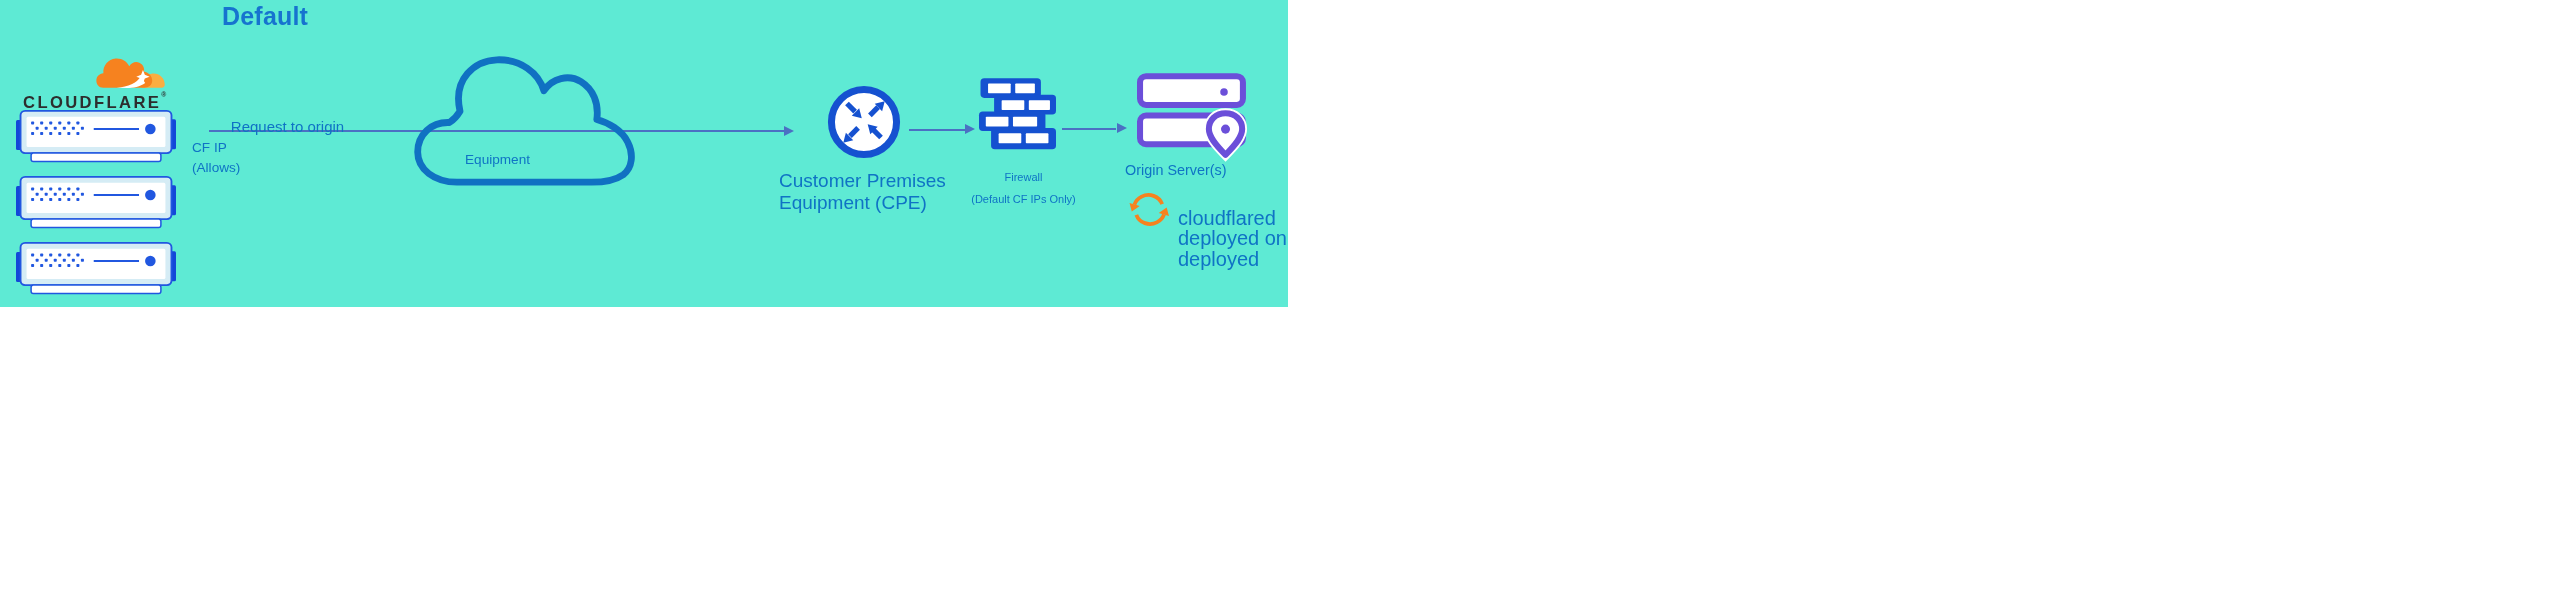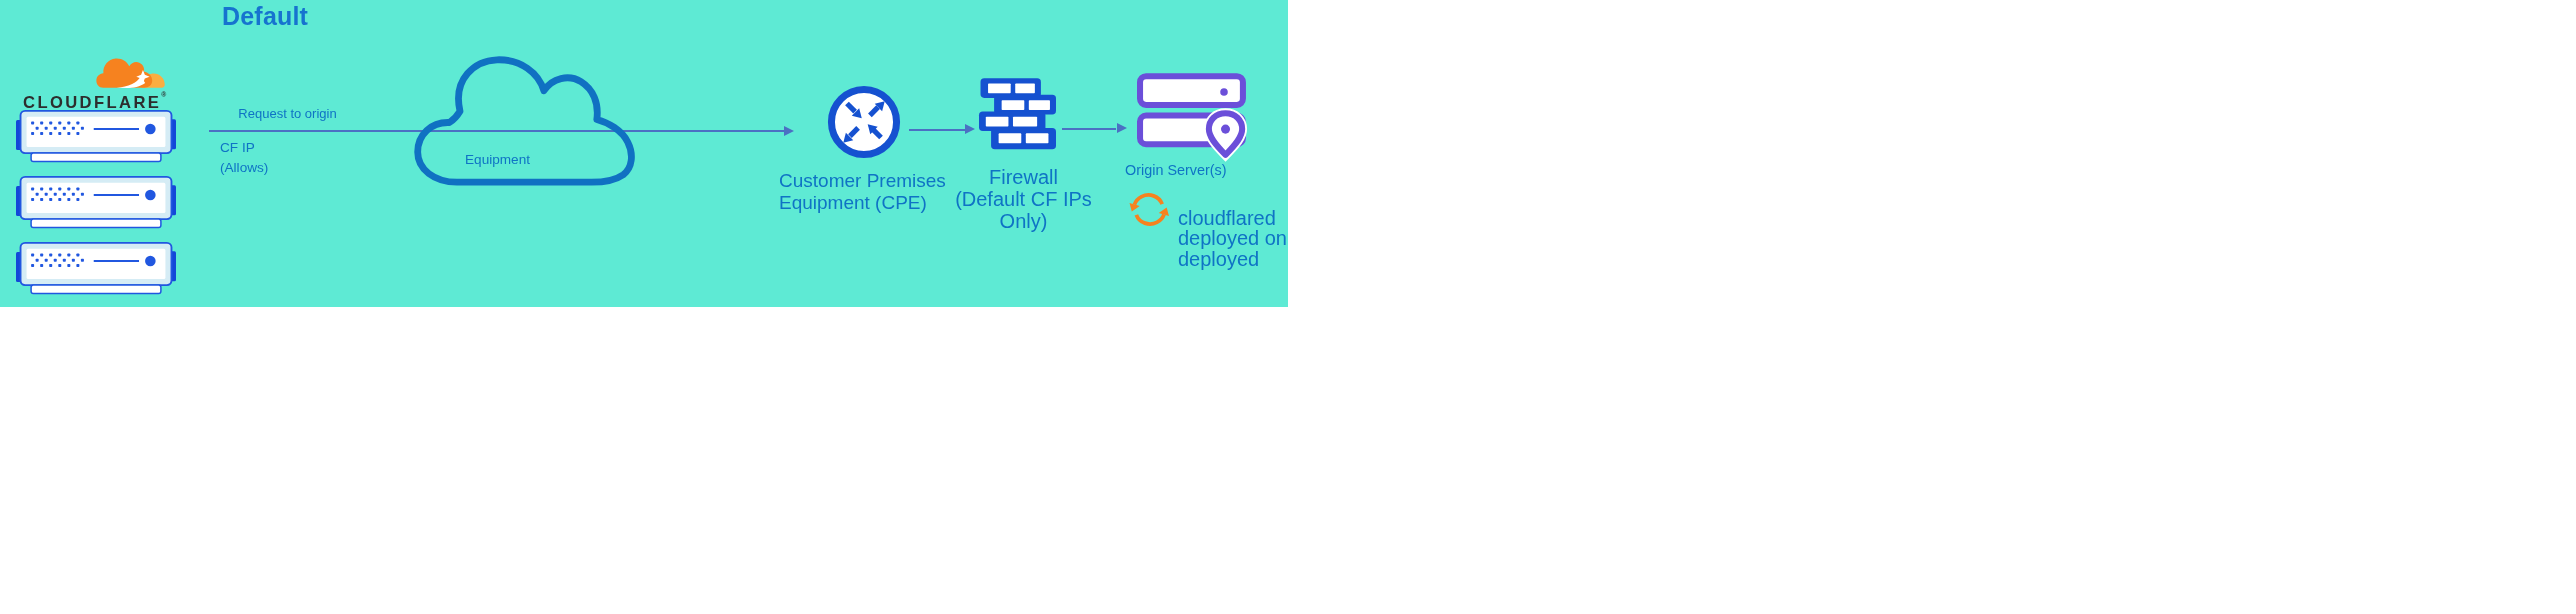--- a/index.html
+++ b/index.html
@@ -8,25 +8,25 @@
     font-family:Liberation Sans, sans-serif;
   }
   .abs{position:absolute;}
   .lbl{color:var(--label_blue,#0F73C5);font-weight:500;}
   #title{left:222px;top:1.5px;font-size:25px;font-weight:600;color:var(--title_blue,#1673CF);letter-spacing:0.2px;}
   #wordmark{left:23px;top:91px;color:var(--wordmark_dark,#2D2D2D);font-weight:800;font-size:16.6px;letter-spacing:2.4px;white-space:nowrap;}
   #wordmark sup{font-size:6.8px;letter-spacing:0;vertical-align:10.6px;}
   #logo{left:96px;top:54px;}
   .server-icon{left:16px;width:160px;height:56px;}
   #server-1{top:110px;} #server-2{top:176px;} #server-3{top:242px;}
-  #request-label{left:212px;top:106px;width:151px;text-align:center;font-size:13px;}
-  #cfip-label{left:192px;top:138px;font-size:13.6px;line-height:20.4px;margin-left:28px;}
+  #request-label{left:212px;top:118px;width:151px;text-align:center;font-size:15px;}
+  #cfip-label{left:192px;top:138px;font-size:13.6px;line-height:20.4px;}
   #internet-label{left:422px;top:152px;width:151px;text-align:center;font-size:13.6px;}
   #cpe-label{left:779px;top:170px;font-size:19px;line-height:22px;}
-  #firewall-label{left:929px;top:166px;width:189px;text-align:center;font-size:20px;line-height:22px;}
+  #firewall-label{left:929px;top:166px;width:189px;text-align:center;font-size:11px;line-height:22px;}
   #origin-label{left:1125px;top:162px;width:136px;text-align:left;font-size:14.4px;}
   #cloudflared-note{left:1178px;top:208px;font-size:20px;line-height:20.4px;}
   .hline{height:2.3px;background:var(--arrow_blue,#4B70C3);}
   .ahead{width:0;height:0;border-top:5.3px solid transparent;border-bottom:5.3px solid transparent;border-left:10.6px solid var(--arrow_blue,#4B70C3);}
   #main-line{left:209px;top:130px;width:575px;}
   #main-head{left:784px;top:126px;}
   #cpe-fw-line{left:909px;top:129px;width:56px;}
   #cpe-fw-head{left:965px;top:124px;}
   #fw-origin-line{left:1062px;top:128px;width:54px;}
   #fw-origin-head{left:1117px;top:123px;}

